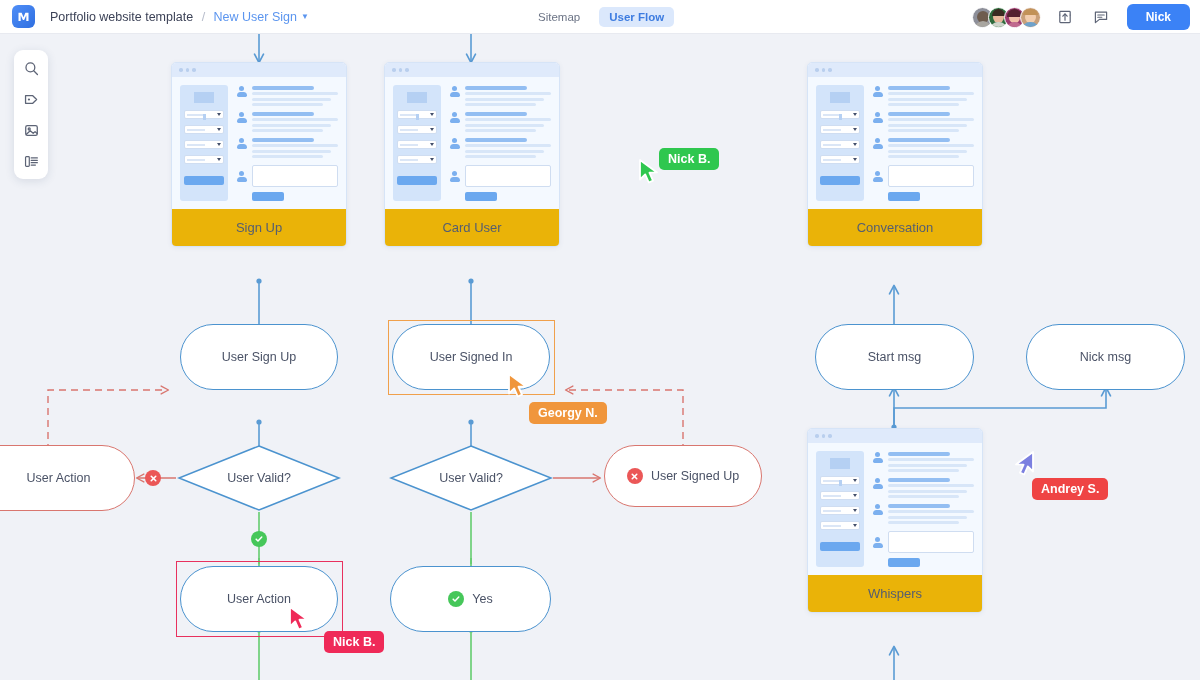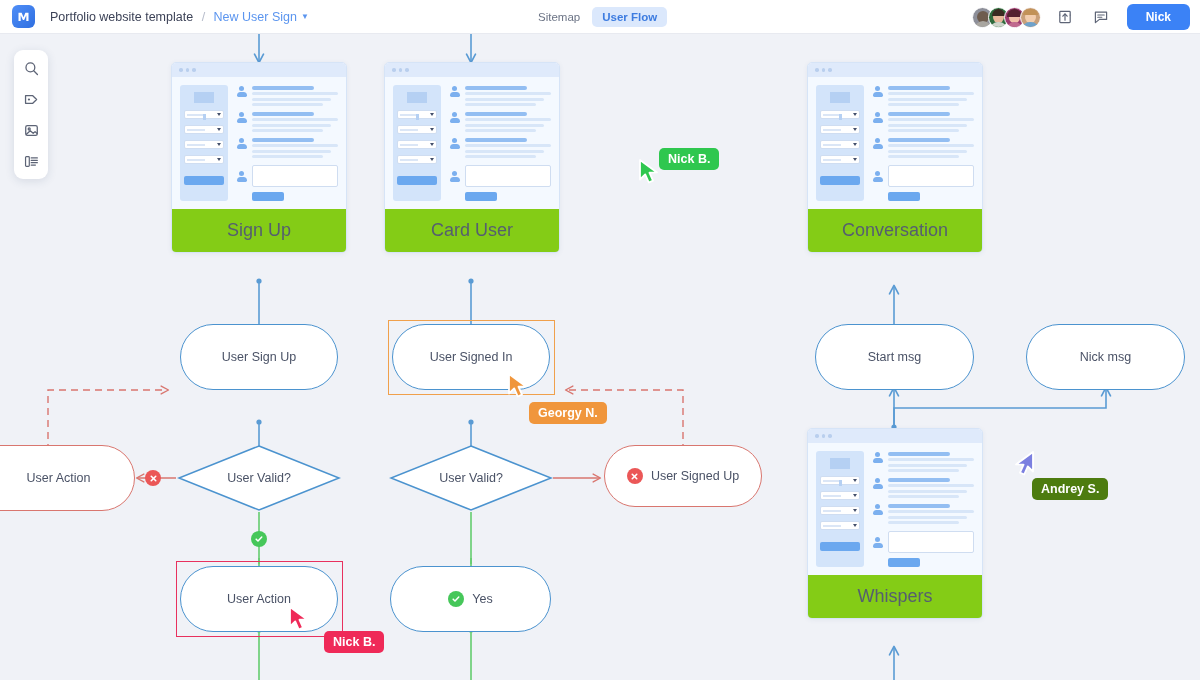--- a/index.html
+++ b/index.html
@@ -28,21 +28,21 @@
   }
   .logo svg { display: block; }
   .crumbs { margin-left: 15px; font-size: 12.5px; color: #3c4257; white-space: nowrap; }
   .crumbs .proj { color: #3c4257; text-align: center; }
   .crumbs .sep { color: #b6bcca; margin: 0 5px; }
   .crumbs .flow { color: #5b95ef; }
   .crumbs .caret { color: #5b95ef; font-size: 8px; margin-left: 4px; vertical-align: 2px; }
 
   .centertabs {
     position: absolute; left: 528px; top: 0; height: 34px;
-    display: flex; align-items: center; gap: 2px;
+    display: flex; align-items: center; gap: 9px;
   }
   .tab {
     font-size: 11.5px; color: #6b7385; padding: 4px 10px;
     border-radius: 5px; white-space: nowrap; cursor: pointer;
   }
   .tab.active { background: #dbe8fc; color: #3d7ce0; font-weight: bold; }
 
   .topright {
     position: absolute; right: 10px; top: 0; height: 34px;
     display: flex; align-items: center;
@@ -110,21 +110,21 @@
   .wf-main { flex: 1; display: flex; flex-direction: column; gap: 5px; }
   .wf-row { display: flex; gap: 5px; }
   .wf-ava { width: 11px; height: 11px; flex: none; position: relative; margin-top: 1px; }
   .wf-ava:before { content:""; position: absolute; left: 3px; top: 0; width: 5px; height: 5px; border-radius: 50%; background: #7cb0ef; }
   .wf-ava:after { content:""; position: absolute; left: 0.5px; top: 5.5px; width: 10px; height: 5.5px; border-radius: 5px 5px 2px 2px; background: #7cb0ef; }
   .wf-lines { flex: 1; display: flex; flex-direction: column; gap: 2.5px; padding-top: 1px; }
   .wf-l { height: 3px; border-radius: 2px; background: #d8e6f8; }
   .wf-l.hd { background: #93bef2; height: 3.5px; }
   .wf-input { flex: 1; height: 22px; background: #fff; border: 1px solid #cfddf1; border-radius: 2px; }
   .wf-btn { width: 32px; height: 9px; background: #6ba8ef; border-radius: 2px; margin-left: 16px; }
-  .wf-cap { background: #84cc16; text-align: center; font-size: 18px; color: #555e70; padding: 11px 0; }
+  .wf-cap { background: #eab308; text-align: center; font-size: 13px; color: #555e70; padding: 11px 0; }
 
   
   .pill {
     position: absolute; background: #fff;
     border: 1.6px solid #4b93cf; border-radius: 40px;
     display: flex; align-items: center; justify-content: center;
     font-size: 12.5px; color: #4a5266;
     z-index: 12; cursor: pointer;
   }
   .pill.red { border-color: #d9766f; }
@@ -634,21 +634,21 @@
       <path d="M3 3 L3 22.5 L8.2 17.4 L11.8 25.5 L16 23.6 L12.4 15.7 L20 15.4 Z" fill="#f0963c" stroke="#fff" stroke-width="1.8" stroke-linejoin="round"></path>
     </svg>
   </div>
   <div class="curlabel" style="left:529px; top:368px; background:#f0963c;">Georgy N.</div>
 
   <div class="cur" style="left:1013px; top:415px;">
     <svg width="26" height="30" viewBox="0 0 26 30">
       <path d="M20 3 L20 22.5 L14.8 17.4 L11.2 25.5 L7 23.6 L10.6 15.7 L3 15.4 Z" fill="#7b7fe0" stroke="#fff" stroke-width="1.8" stroke-linejoin="round"></path>
     </svg>
   </div>
-  <div class="curlabel" style="left:1032px; top:444px; background:#4d7c0f;">Andrey S.</div>
+  <div class="curlabel" style="left:1032px; top:444px; background:#ef4444;">Andrey S.</div>
 
   <div class="cur" style="left:287px; top:570px;">
     <svg width="26" height="30" viewBox="0 0 26 30">
       <path d="M3 3 L3 22.5 L8.2 17.4 L11.8 25.5 L16 23.6 L12.4 15.7 L20 15.4 Z" fill="#ef2a58" stroke="#fff" stroke-width="1.8" stroke-linejoin="round"></path>
     </svg>
   </div>
   <div class="curlabel" style="left:324px; top:597px; background:#ef2a58;">Nick B.</div>
 
 </div>
 

